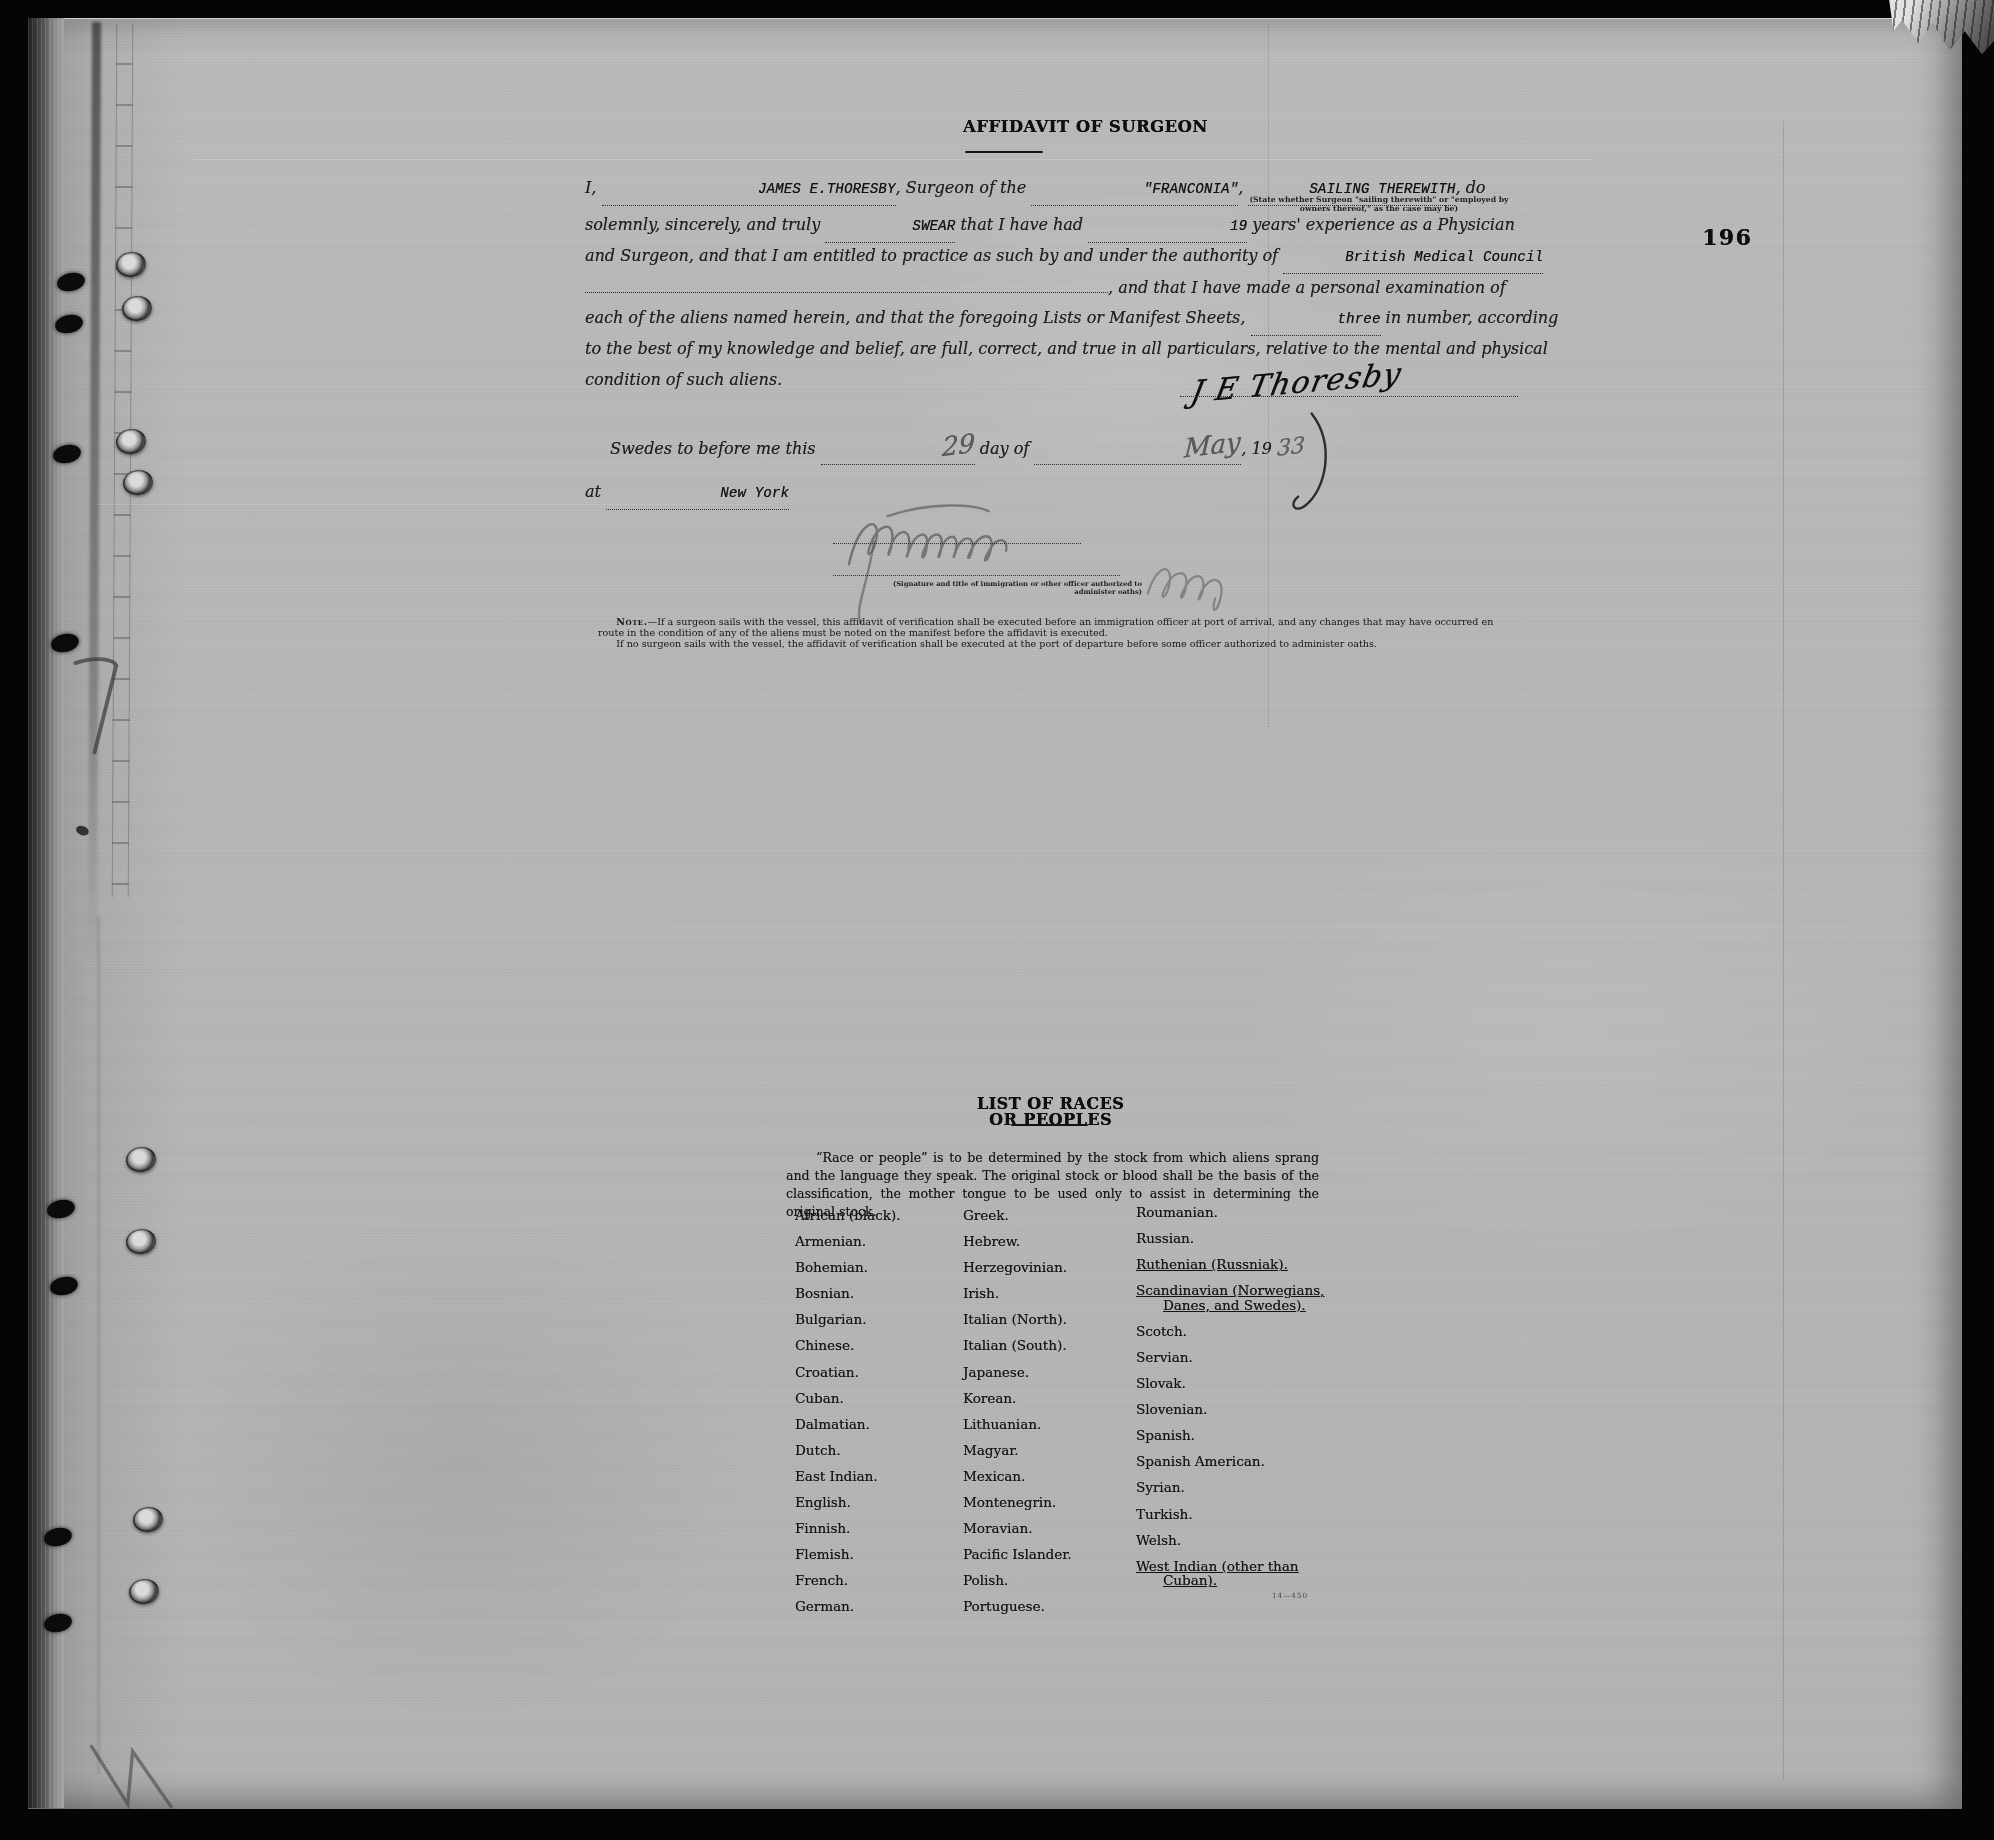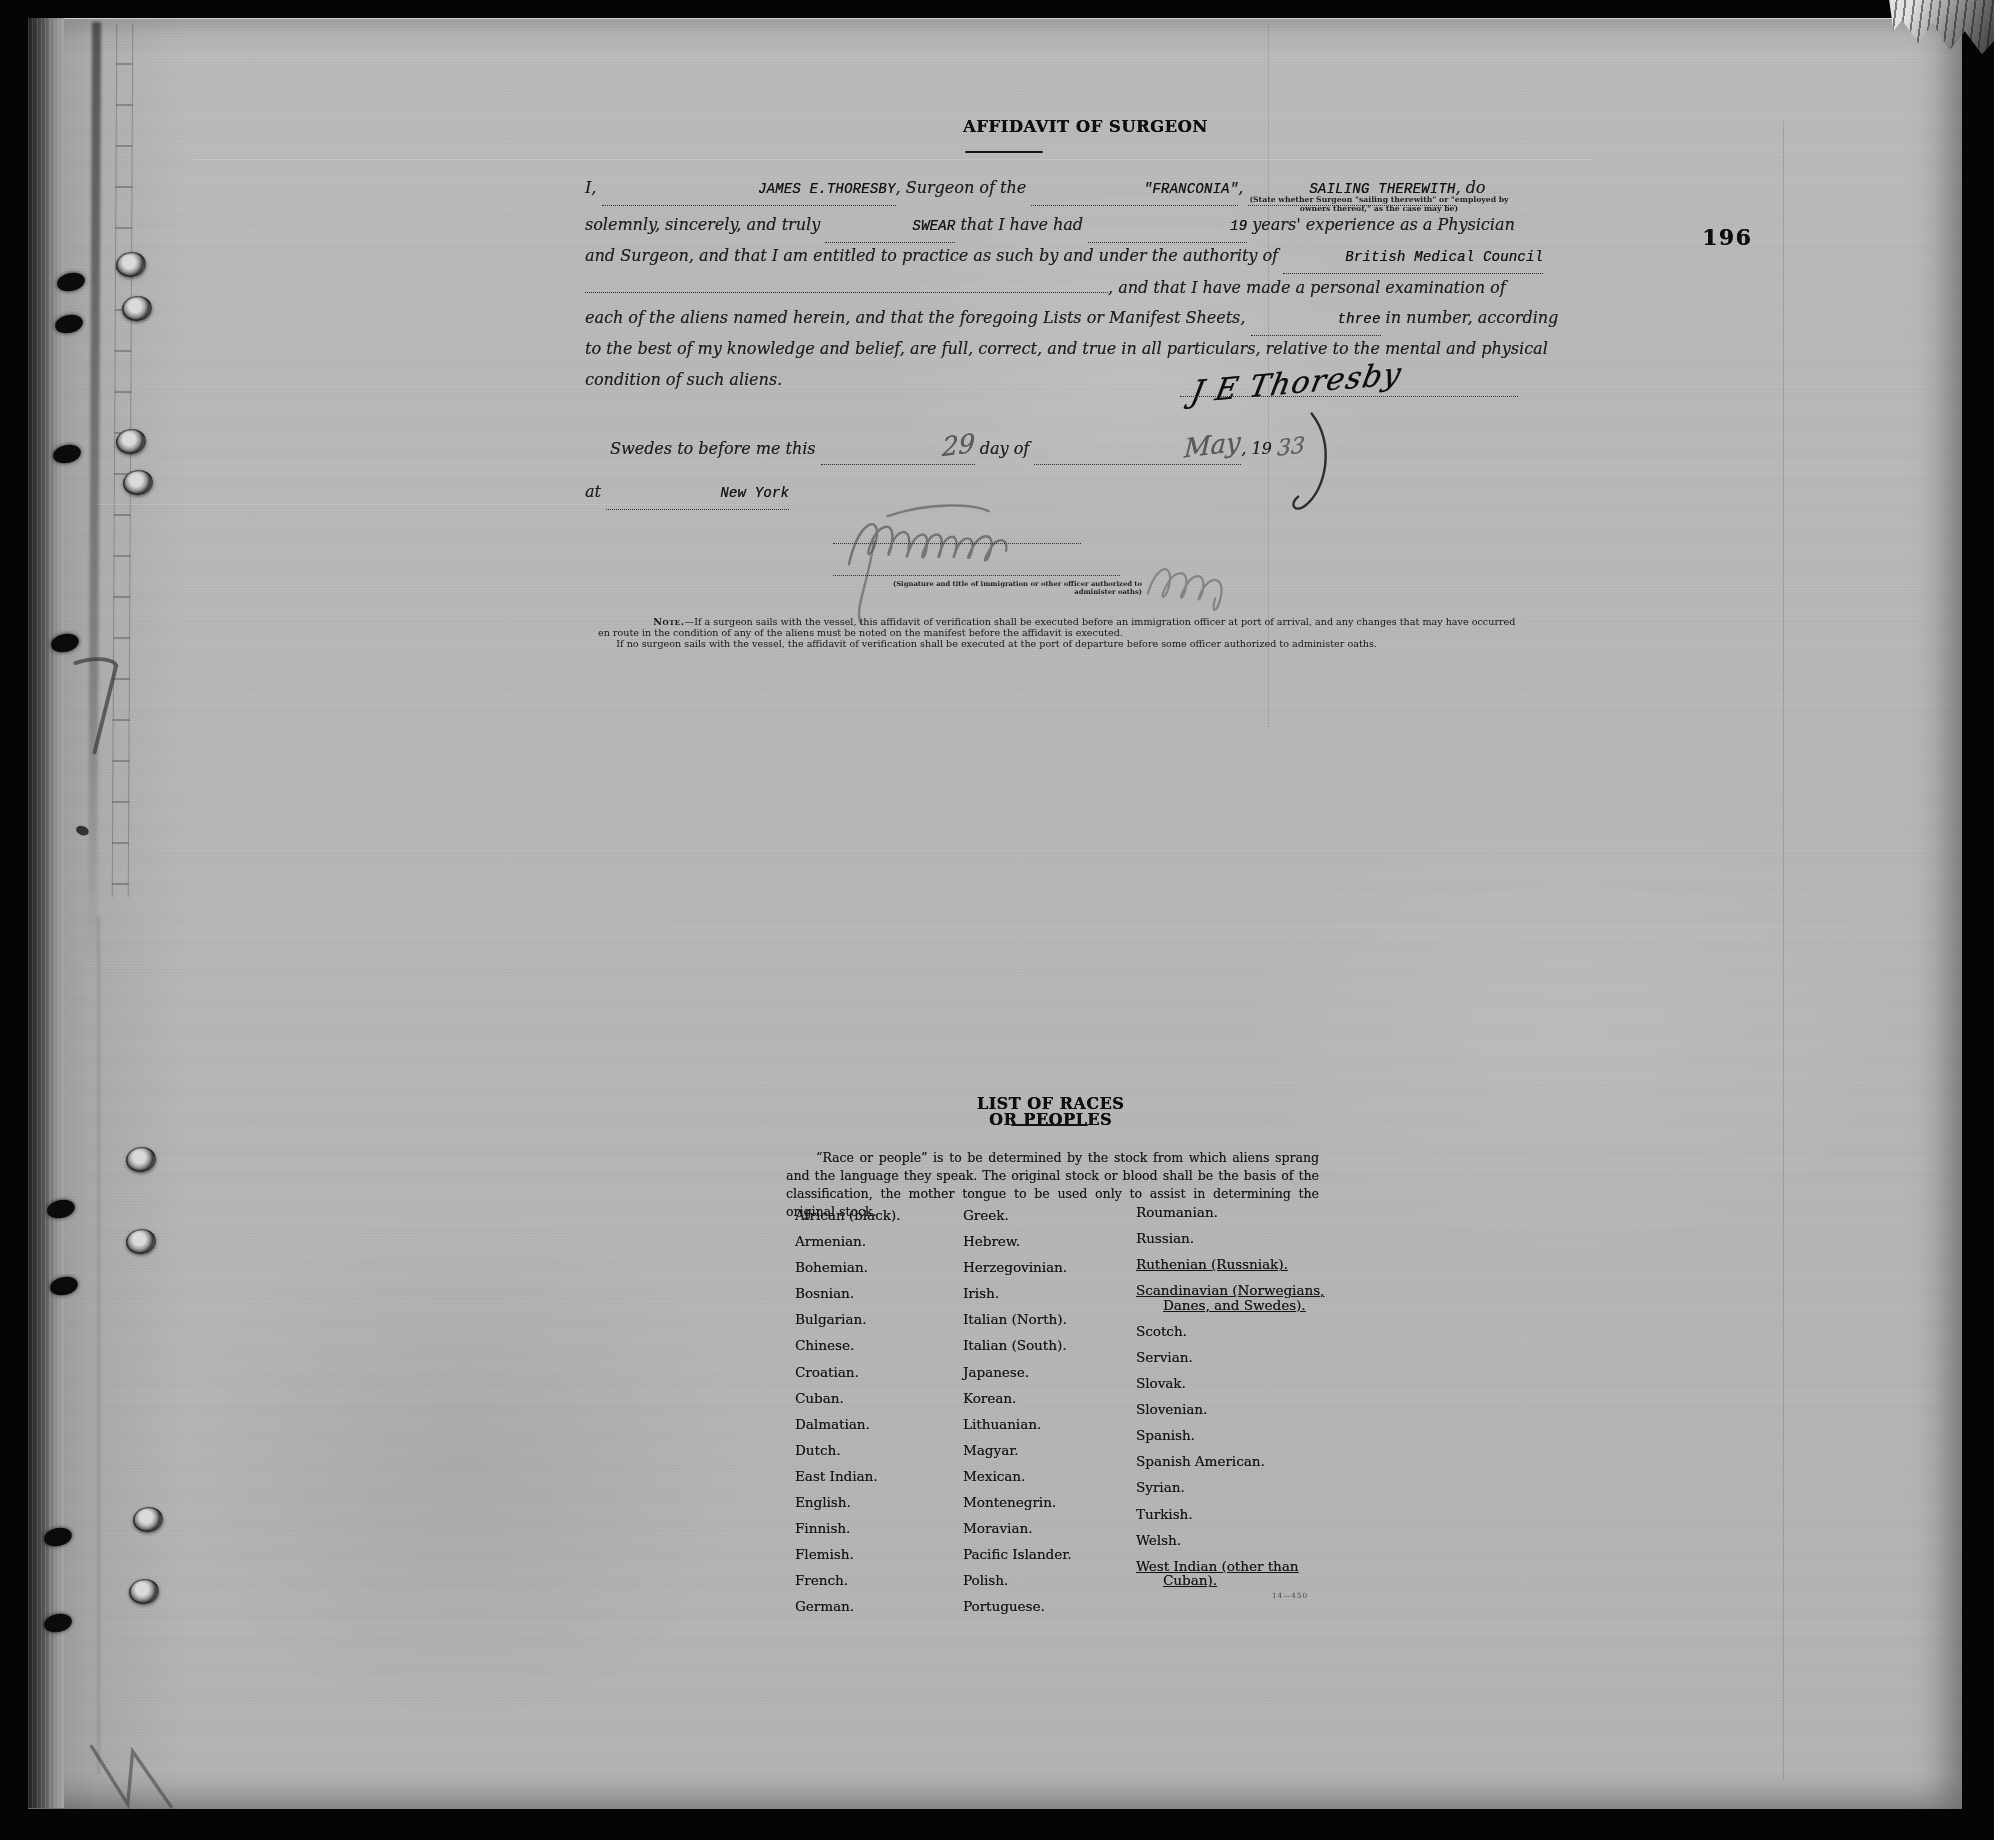--- a/index.html
+++ b/index.html
@@ -57,21 +57,21 @@
   .hand{font:italic 26px/1 "DejaVu Serif",serif;color:#5a5a5a;display:inline-block;
     transform:rotate(-7deg) skewX(-10deg);}
   .hand.small{font-size:22px;color:#636363;}
   .hint{position:absolute;font:bold 7.7px/9.2px "DejaVu Serif",serif;color:#1f1f1f;text-align:center;}
   .ink-sig{font:italic 30px/1 "DejaVu Serif",serif;color:#0e0e0e;display:inline-block;
     transform:rotate(-5deg) skewX(-16deg);letter-spacing:1.4px;text-shadow:0.5px 0 0 rgba(10,10,10,.7);}
   .sigline{position:absolute;border-bottom:1.4px dotted #2e2e2e;}
   .caption{position:absolute;font:bold 6.8px/8.2px "DejaVu Serif",serif;color:#1f1f1f;text-align:right;}
   .note{position:absolute;left:598px;top:616px;width:920px;font:9.6px/11px "DejaVu Serif",serif;color:#161616;}
   .note p{margin:0;text-indent:18.3px;}
-  .note .nlabel{font-variant:small-caps;font-weight:bold;letter-spacing:0.5px;margin-left:37px;}
+  .note .nlabel{font-variant:small-caps;font-weight:bold;letter-spacing:0.5px;}
   .pagenum{position:absolute;left:1702px;top:226px;font:bold 22px/1 "DejaVu Serif",serif;
     letter-spacing:1.4px;color:#0e0e0e;text-shadow:0.4px 0 0 #0e0e0e;}
   .races-title{position:absolute;left:963px;top:1096px;width:175px;text-align:center;
     font:bold 16px/1 "DejaVu Serif",serif;letter-spacing:0.5px;color:#0f0f0f;text-shadow:0.3px 0 0 #0f0f0f;}
   .intro{position:absolute;left:786px;top:1149px;width:533px;font:12.5px/18px "DejaVu Serif",serif;
     color:#151515;text-align:justify;text-indent:30px;text-shadow:0.2px 0 0 rgba(20,20,20,.5);}
   .race-col{position:absolute;}
   .race{font:13.5px/14.5px "DejaVu Serif",serif;color:#141414;margin-bottom:11.6px;
     text-shadow:0.2px 0 0 rgba(18,18,18,.6);}
   .race-wrap{padding-left:27px;text-indent:-27px;text-decoration:underline;}

